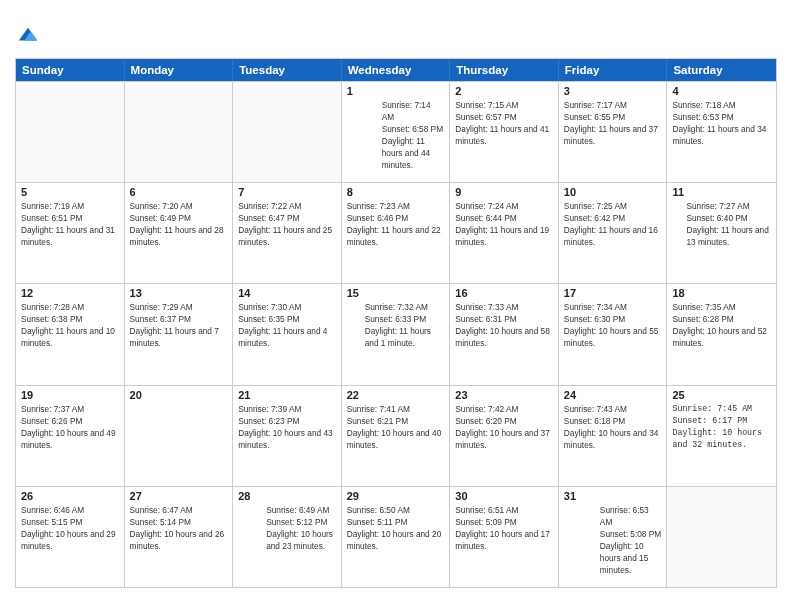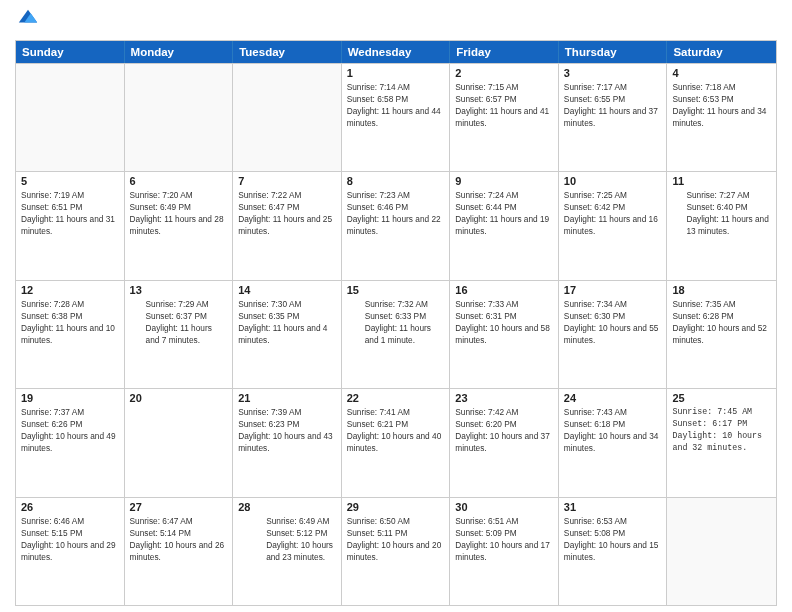--- a/index.html
+++ b/index.html
@@ -6,21 +6,21 @@
     body {
       font-family: Arial, sans-serif;
       background: #fff;
       width: 792px;
       height: 612px;
       overflow: hidden;
     }
     .page {
       width: 792px;
       height: 612px;
-      padding: 6px 15px;
+      padding: 24px 15px;
       display: flex;
       flex-direction: column;
     }
     .header {
       display: flex;
       justify-content: space-between;
       align-items: flex-start;
       margin-bottom: 8px;
     }
     .logo {
@@ -130,32 +130,32 @@
       <div class="location-title"></div>
     </div>
   </div>
 
   <div class="calendar">
     <div class="cal-header-row">
     <div class="cal-header-cell">Sunday</div>
         <div class="cal-header-cell">Monday</div>
         <div class="cal-header-cell">Tuesday</div>
         <div class="cal-header-cell">Wednesday</div>
+        <div class="cal-header-cell">Thursday</div>
         <div class="cal-header-cell">Friday</div>
-        <div class="cal-header-cell">Thursday</div>
         <div class="cal-header-cell">Saturday</div>
       </div>
     <div class="cal-body">
     <div class="cal-row">
           <div class="cal-cell empty"></div>
           <div class="cal-cell empty"></div>
           <div class="cal-cell empty"></div>
           <div class="cal-cell">
             <div class="day-num">1</div>
-            <div class="day-info" style="white-space: pre-line;">Sunrise: 7:14 AM
+            <div class="day-info" style="white-space: pre-line; margin-left: 35px;">Sunrise: 7:14 AM
 Sunset: 6:58 PM
 Daylight: 11 hours and 44 minutes.</div>
           </div>
           <div class="cal-cell">
             <div class="day-num">2</div>
             <div class="day-info" style="white-space: pre-line;">Sunrise: 7:15 AM
 Sunset: 6:57 PM
 Daylight: 11 hours and 41 minutes.</div>
           </div>
           <div class="cal-cell">
@@ -217,21 +217,21 @@
         </div>
         <div class="cal-row">
           <div class="cal-cell">
             <div class="day-num">12</div>
             <div class="day-info" style="white-space: pre-line;">Sunrise: 7:28 AM
 Sunset: 6:38 PM
 Daylight: 11 hours and 10 minutes.</div>
           </div>
           <div class="cal-cell">
             <div class="day-num">13</div>
-            <div class="day-info" style="white-space: pre-line; margin-left: 16px;">Sunrise: 7:29 AM
+            <div class="day-info" style="white-space: pre-line;">Sunrise: 7:29 AM
 Sunset: 6:37 PM
 Daylight: 11 hours and 7 minutes.</div>
           </div>
           <div class="cal-cell">
             <div class="day-num">14</div>
             <div class="day-info" style="white-space: pre-line;">Sunrise: 7:30 AM
 Sunset: 6:35 PM
 Daylight: 11 hours and 4 minutes.</div>
           </div>
           <div class="cal-cell">
@@ -326,21 +326,21 @@
 Daylight: 10 hours and 20 minutes.</div>
           </div>
           <div class="cal-cell">
             <div class="day-num">30</div>
             <div class="day-info" style="white-space: pre-line;">Sunrise: 6:51 AM
 Sunset: 5:09 PM
 Daylight: 10 hours and 17 minutes.</div>
           </div>
           <div class="cal-cell">
             <div class="day-num">31</div>
-            <div class="day-info" style="white-space: pre-line;">Sunrise: 6:53 AM
+            <div class="day-info" style="white-space: pre-line; margin-left: 36px;">Sunrise: 6:53 AM
 Sunset: 5:08 PM
 Daylight: 10 hours and 15 minutes.</div>
           </div>
           <div class="cal-cell empty"></div>
         </div>
       </div>
   </div>
 </div>
 
 </body></html>

